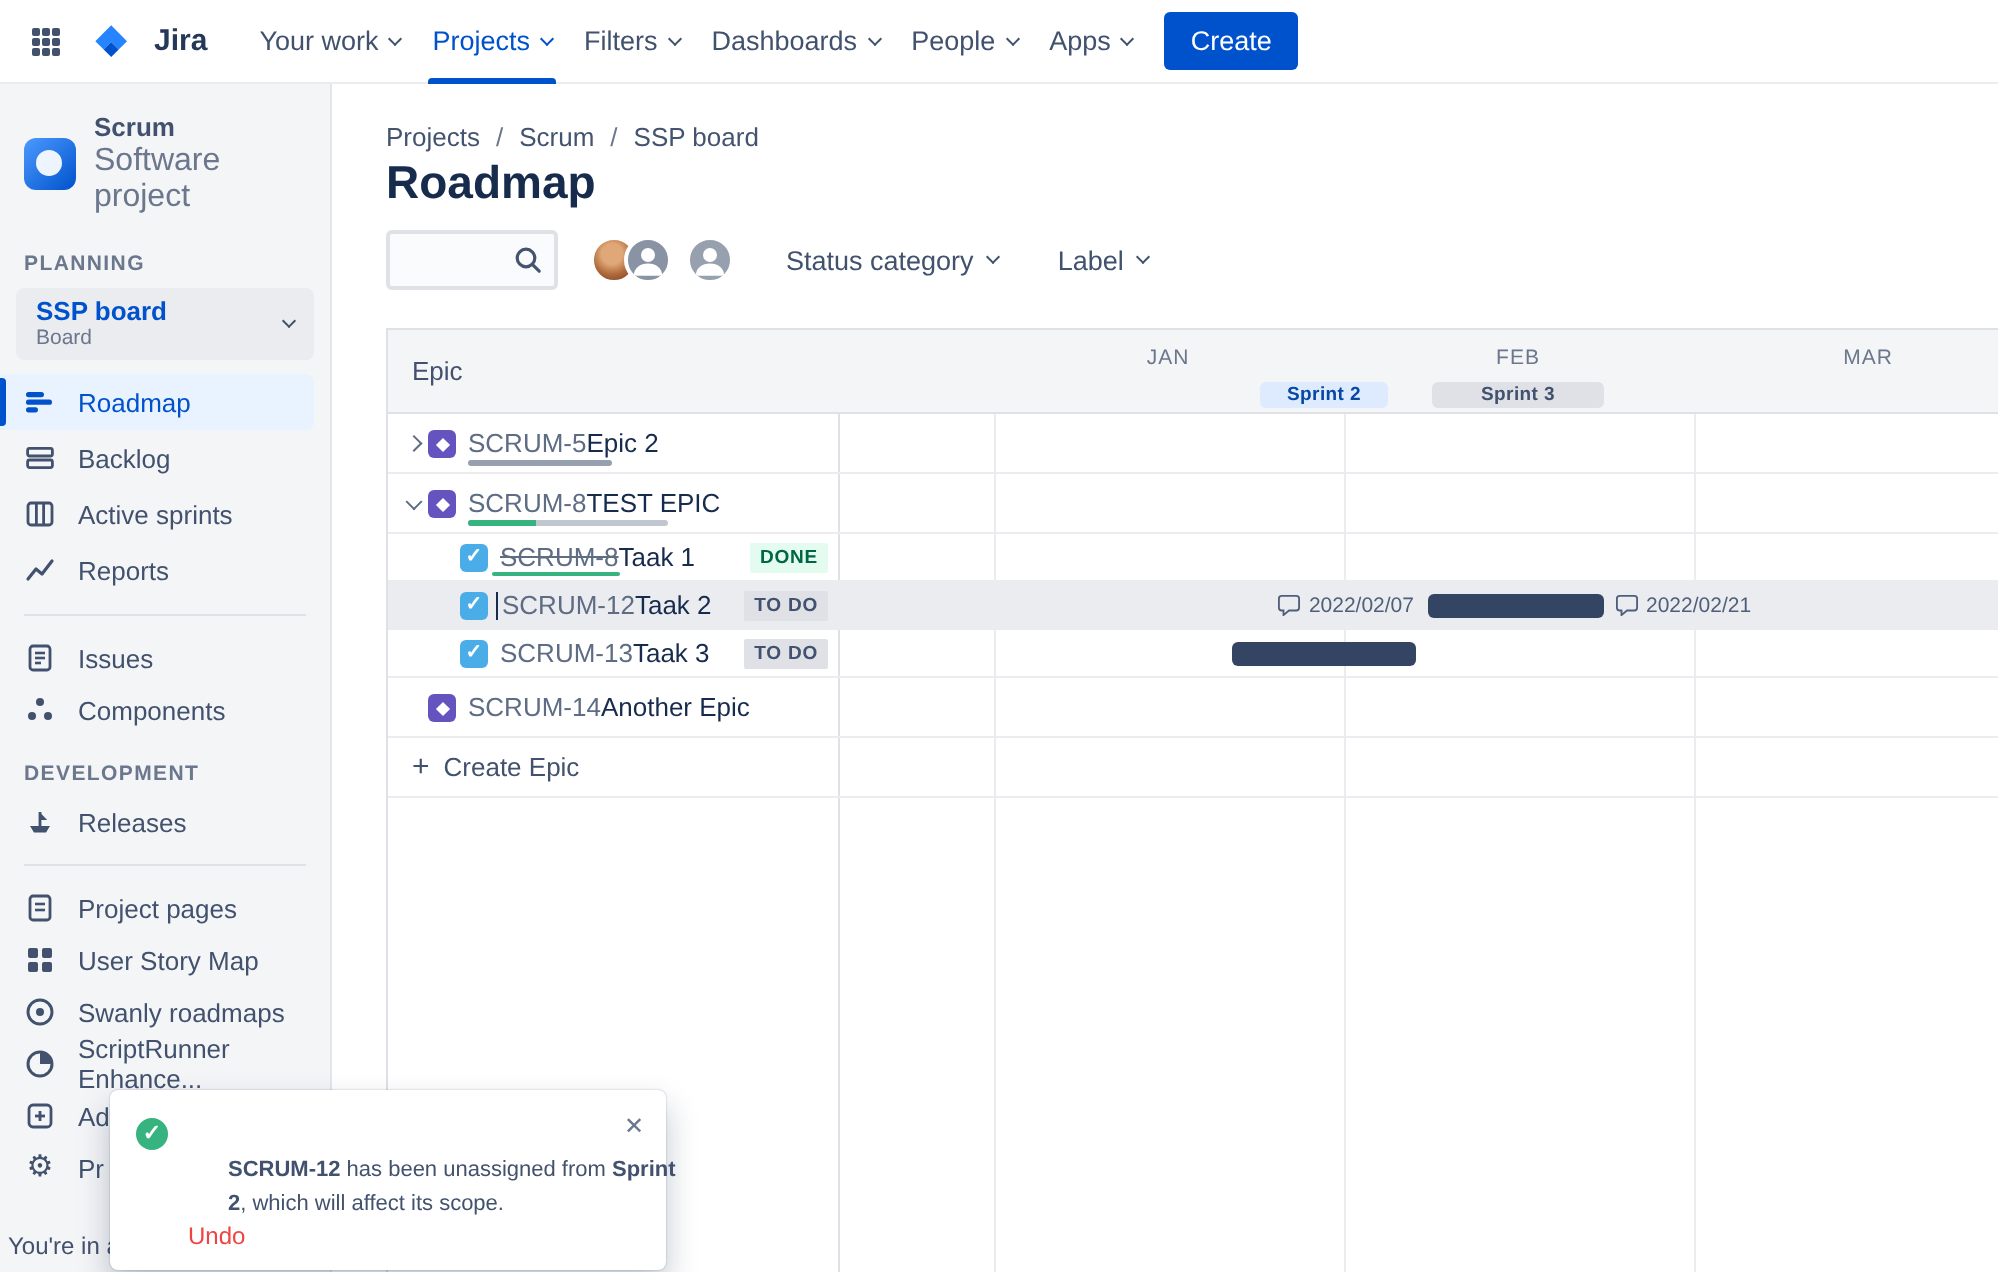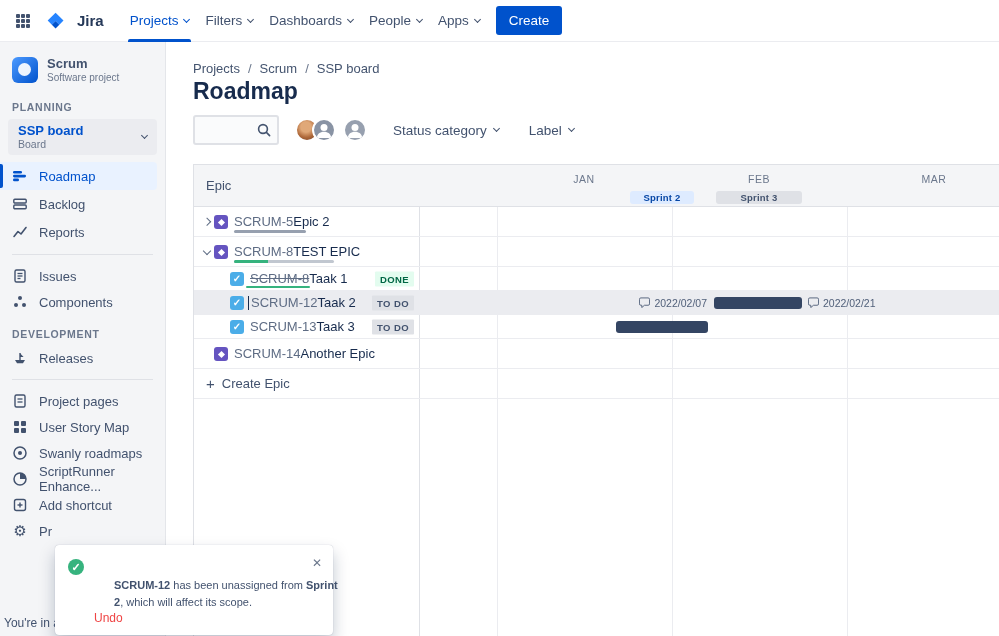--- a/index.html
+++ b/index.html
@@ -20,21 +20,21 @@
   .chev { display:inline-block; border-right:1.6px solid currentColor; border-bottom:1.6px solid currentColor; }
   .chev-s { width:5px; height:5px; transform:rotate(45deg); margin-top:-3px; }
   .btn-create { margin-left:8px; background:#0052CC; color:#fff; font-size:13.5px; font-weight:500; border:none; border-radius:3px; padding:7px 13px; cursor:pointer; font-family:"Liberation Sans",sans-serif; }
 
   
   .sidebar { position:absolute; top:42px; left:0; bottom:0; width:166px; background:#F4F5F7; border-right:1px solid #E4E6EA; font-size:13px; color:#42526E; z-index:5; }
   .proj { display:flex; gap:9px; align-items:center; padding:14px 12px 8px; }
   .proj-avatar { width:26px; height:26px; border-radius:6px; background:linear-gradient(135deg,#4C9AFF,#0052CC); position:relative; flex:0 0 auto; }
   .proj-avatar::after { content:""; position:absolute; left:6px; top:6px; width:13px; height:13px; border-radius:50%; background:rgba(255,255,255,.92); }
   .proj-name { font-weight:bold; font-size:13px; color:#42526E; }
-  .proj-type { font-size:10px; color:#6B778C; margin-top:1px; }
+  .proj-type { font-size:16px; color:#6B778C; margin-top:1px; }
   .sect { font-size:10.5px; font-weight:bold; letter-spacing:.7px; color:#6B778C; padding:10px 12px 5px; }
   .sect2 { padding-top:13px; }
   .board-sel { margin:1px 8px 7px; background:#EBECF0; border-radius:4px; padding:4px 10px; display:flex; align-items:center; cursor:pointer; }
   .board-name { color:#0052CC; font-weight:bold; font-size:13px; line-height:15px; }
   .board-type { font-size:10.5px; color:#6B778C; line-height:13px; }
   .board-sel .chev-s { margin-left:auto; color:#42526E; }
   .side-item { height:28px; display:flex; align-items:center; gap:11px; padding:0 12px; cursor:pointer; position:relative; margin-right:8px; border-radius:0 4px 4px 0; }
   .side-item.h26 { height:26px; }
   .side-item .ic { width:16px; height:16px; flex:0 0 auto; display:flex; align-items:center; justify-content:center; color:#42526E; font-size:15px; line-height:16px; }
   .side-item.active { background:#E9F2FF; color:#0052CC; font-weight:500; }
@@ -127,20 +127,24 @@
           <i></i>
         </span>
     </div>
     <div class="logo">
       <svg class="logo-mark" width="20" height="20" viewBox="0 0 24 24">
         <path d="M11.5 2 L21 11.5 L16 16.5 L11.5 12 L7 16.5 L2 11.5 Z" fill="#2684FF"></path>
         <path d="M11.5 12 L16 16.5 L11.5 21 L7 16.5 Z" fill="#0052CC"></path>
       </svg>
       <span class="logo-text">Jira</span>
     </div>
+    <div class="nav-item">
+      <span>Your work</span>
+      <span class="chev chev-s"></span>
+    </div>
     <div class="nav-item active">
       <span>Projects</span>
       <span class="chev chev-s"></span>
     </div>
     <div class="nav-item">
       <span>Filters</span>
       <span class="chev chev-s"></span>
     </div>
     <div class="nav-item">
       <span>Dashboards</span>
@@ -184,20 +188,30 @@
       <span>Roadmap</span>
     </div>
     <div class="side-item">
       <span class="ic">
         <svg width="16" height="16" viewBox="0 0 16 16">
             <rect x="1.8" y="3.2" width="12.4" height="3.8" rx="1" fill="none" stroke="currentColor" stroke-width="1.4"></rect>
             <rect x="1.8" y="9" width="12.4" height="3.8" rx="1" fill="none" stroke="currentColor" stroke-width="1.4"></rect>
           </svg>
       </span>
       <span>Backlog</span>
+    </div>
+    <div class="side-item">
+      <span class="ic">
+        <svg width="16" height="16" viewBox="0 0 16 16">
+            <rect x="2" y="2.5" width="12" height="11" rx="1.5" fill="none" stroke="currentColor" stroke-width="1.4"></rect>
+            <line x1="6.2" y1="2.5" x2="6.2" y2="13.5" stroke="currentColor" stroke-width="1.4"></line>
+            <line x1="9.8" y1="2.5" x2="9.8" y2="13.5" stroke="currentColor" stroke-width="1.4"></line>
+          </svg>
+      </span>
+      <span>Active sprints</span>
     </div>
     <div class="side-item">
       <span class="ic">
         <svg width="16" height="16" viewBox="0 0 16 16">
             <polyline points="2,12.5 6,7.5 9,10 14,3.5" fill="none" stroke="currentColor" stroke-width="1.6" stroke-linecap="round" stroke-linejoin="round"></polyline>
           </svg>
       </span>
       <span>Reports</span>
     </div>
     <div class="side-div"></div>

